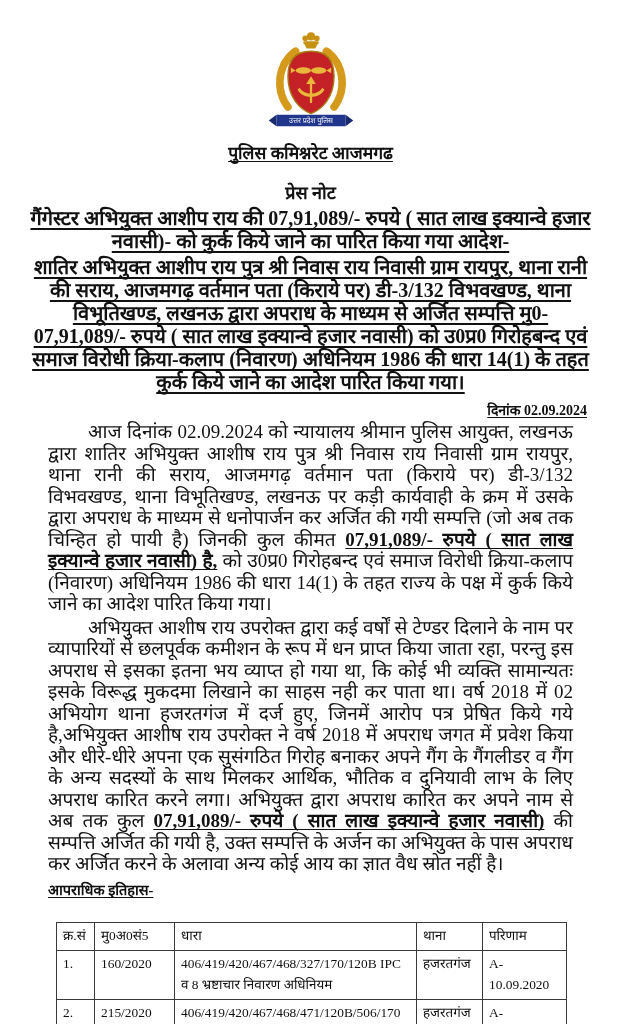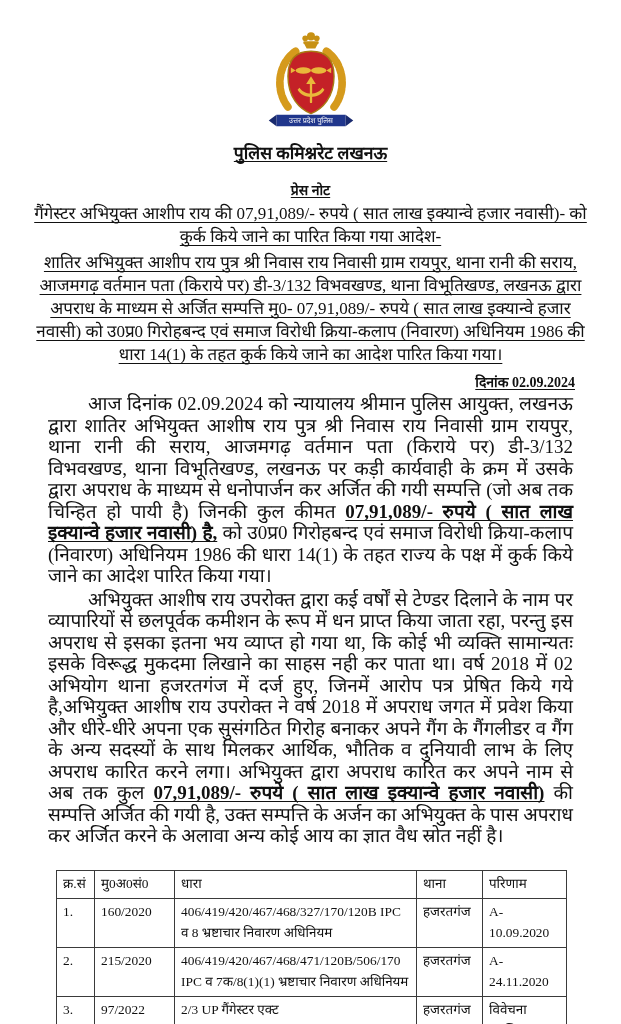--- a/index.html
+++ b/index.html
@@ -15,35 +15,35 @@
     padding: 30px 26px 20px 26px;
   }
   .emblem-wrap { text-align: center; margin-bottom: 2px; }
   .emblem-wrap svg { display: inline-block; }
   .org-name {
     font-size: 17.5px; font-weight: bold; text-align: center;
     text-decoration: underline; text-decoration-skip-ink: none; text-underline-offset: 2px;
     margin: 0 0 1px 0;
   }
   .doc-type {
-    font-size: 14px; font-weight: bold; text-align: center;
-    text-decoration: underline; text-decoration-skip-ink: none; text-underline-offset: 2px;
+    font-size: 18px; font-weight: bold; text-align: center;
+    text-decoration-skip-ink: none; text-underline-offset: 2px;
     margin: 16px 0 3px 0;
   }
   .headline {
-    font-size: 17px; font-weight: normal; line-height: 23px;
+    font-size: 20px; font-weight: bold; line-height: 23px;
     text-align: center;
     text-decoration: underline; text-decoration-skip-ink: none; text-underline-offset: 3px;
     margin: 0 2px 2px 2px;
   }
   .headline.secondary { margin-top: 3px; text-align: center; }
   .date-line {
     text-align: right; font-weight: bold; font-size: 14px;
     text-decoration: underline; text-decoration-skip-ink: none; text-underline-offset: 2px;
-    margin: 6px 20px 2px 0;
+    margin: 6px 8px 2px 0;
   }
   .sec-heading {
     font-weight: bold; font-size: 14.5px;
     text-decoration: underline; text-decoration-skip-ink: none; text-underline-offset: 2px;
     margin: 4px 0 2px 22px;
   }
   .body-para {
     font-size: 19px; line-height: 21.5px; text-align: justify;
     margin: 0 22px 2px 22px; text-indent: 40px;
   }
@@ -101,45 +101,46 @@
 
       <g>
         <polygon points="14,88 86,88 86,100 14,100" fill="#20368c"></polygon>
         <polygon points="14,88 6,94 14,100" fill="#192a6e"></polygon>
         <polygon points="86,88 94,94 86,100" fill="#192a6e"></polygon>
         <text x="50" y="96.5" text-anchor="middle" font-size="7.5" fill="#ffffff" font-family="Liberation Serif, DejaVu Serif, serif">उत्तर प्रदेश पुलिस</text>
       </g>
     </svg>
   </div>
 
-  <div class="org-name">पुलिस कमिश्नरेट लखनऊ</div>
+  <div class="org-name">पुलिस कमिश्नरेट आजमगढ</div>
   <div class="doc-type">प्रेस नोट</div>
 
   <div class="headline">गैंगेस्टर अभियुक्त आशीप राय की 07,91,089/- रुपये ( सात लाख इक्यान्वे हजार नवासी)- को कुर्क किये जाने का पारित किया गया आदेश-</div>
   <div class="headline secondary">शातिर अभियुक्त आशीप राय पुत्र श्री निवास राय निवासी ग्राम रायपुर, थाना रानी की सराय, आजमगढ़ वर्तमान पता (किराये पर) डी-3/132 विभवखण्ड, थाना विभूतिखण्ड, लखनऊ द्वारा अपराध के माध्यम से अर्जित सम्पत्ति मु0- 07,91,089/- रुपये ( सात लाख इक्यान्वे हजार नवासी) को उ0प्र0 गिरोहबन्द एवं समाज विरोधी क्रिया-कलाप (निवारण) अधिनियम 1986 की धारा 14(1) के तहत कुर्क किये जाने का आदेश पारित किया गया।</div>
 
   <div class="date-line">दिनांक 02.09.2024</div>
 
   <p class="body-para"><span>आज दिनांक 02.09.2024 को न्यायालय श्रीमान पुलिस आयुक्त, लखनऊ द्वारा शातिर अभियुक्त आशीष राय पुत्र श्री निवास राय निवासी ग्राम रायपुर, थाना रानी की सराय, आजमगढ़ वर्तमान पता (किराये पर) डी-3/132 विभवखण्ड, थाना विभूतिखण्ड, लखनऊ पर कड़ी कार्यवाही के क्रम में उसके द्वारा अपराध के माध्यम से धनोपार्जन कर अर्जित की गयी सम्पत्ति (जो अब तक चिन्हित हो पायी है) जिनकी कुल कीमत </span><span class="hl">07,91,089/- रुपये ( सात लाख इक्यान्वे हजार नवासी) है,</span><span> को उ0प्र0 गिरोहबन्द एवं समाज विरोधी क्रिया-कलाप (निवारण) अधिनियम 1986 की धारा 14(1) के तहत राज्य के पक्ष में कुर्क किये जाने का आदेश पारित किया गया।</span></p>
 
   <p class="body-para"><span>अभियुक्त आशीष राय उपरोक्त द्वारा कई वर्षों से टेण्डर दिलाने के नाम पर व्यापारियों से छलपूर्वक कमीशन के रूप में धन प्राप्त किया जाता रहा, परन्तु इस अपराध से इसका इतना भय व्याप्त हो गया था, कि कोई भी व्यक्ति सामान्यतः इसके विरूद्ध मुकदमा लिखाने का साहस नही कर पाता था। वर्ष 2018 में 02 अभियोग थाना हजरतगंज में दर्ज हुए, जिनमें आरोप पत्र प्रेषित किये गये है,अभियुक्त आशीष राय उपरोक्त ने वर्ष 2018 में अपराध जगत में प्रवेश किया और धीरे-धीरे अपना एक सुसंगठित गिरोह बनाकर अपने गैंग के गैंगलीडर व गैंग के अन्य सदस्यों के साथ मिलकर आर्थिक, भौतिक व दुनियावी लाभ के लिए अपराध कारित करने लगा। अभियुक्त द्वारा अपराध कारित कर अपने नाम से अब तक कुल </span><span class="hl">07,91,089/- रुपये ( सात लाख इक्यान्वे हजार नवासी)</span><span> की सम्पत्ति अर्जित की गयी है, उक्त सम्पत्ति के अर्जन का अभियुक्त के पास अपराध कर अर्जित करने के अलावा अन्य कोई आय का ज्ञात वैध स्रोत नहीं है।</span></p>
 
+  <div class="sec-heading">आपराधिक इतिहास-</div>
 
   <table class="crime">
     <colgroup>
       <col class="col-sn">
         <col class="col-case">
         <col class="col-sec">
         <col class="col-ps">
         <col class="col-res">
     </colgroup>
     <thead>
       <tr>
         <th>क्र.सं</th>
-        <th>मु0अ0सं0</th>
+        <th>मु0अ0सं5</th>
         <th>धारा</th>
         <th>थाना</th>
         <th>परिणाम</th>
       </tr>
     </thead>
     <tbody>
       <tr>
         <td>1.</td>
         <td>160/2020</td>
         <td>406/419/420/467/468/327/170/120B  IPC व 8 भ्रष्टाचार निवारण अधिनियम</td>

